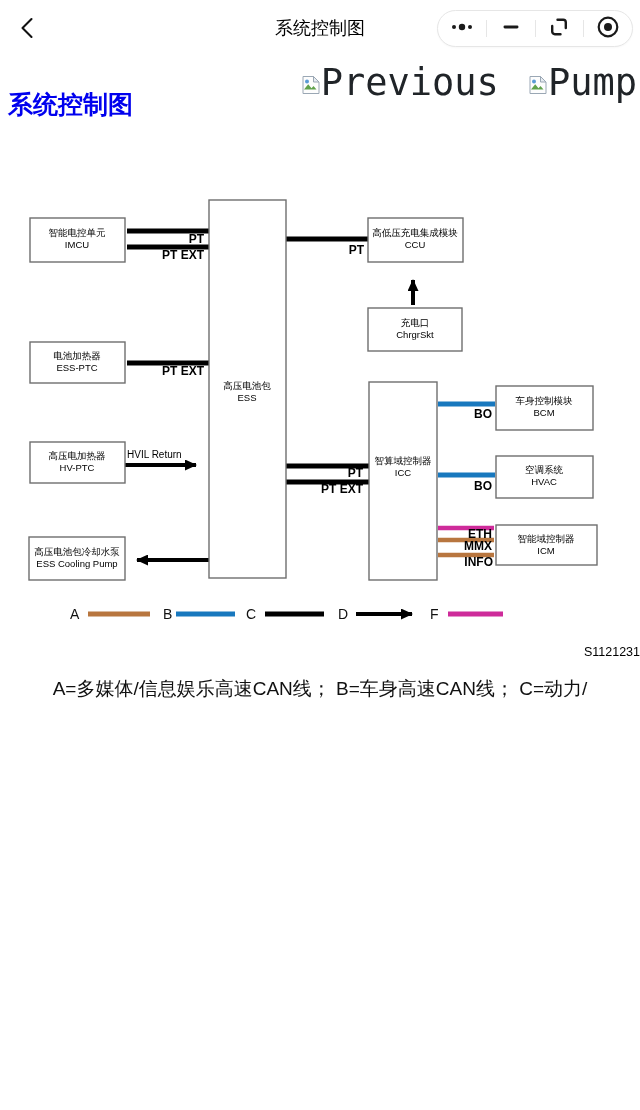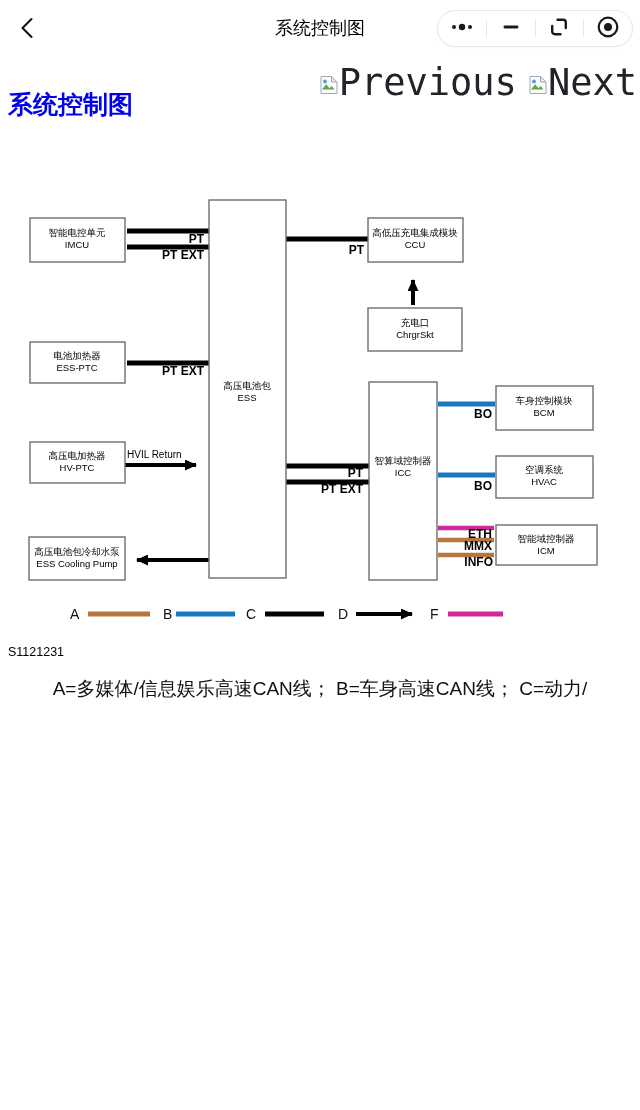--- a/index.html
+++ b/index.html
@@ -13,31 +13,31 @@
   .nav-title { width:100%; text-align:center; font-size:18px; font-weight:500; color:#000; }
   .capsule { position:absolute; right:7px; top:10px; width:196px; height:37px;
     background:#fff; border:1px solid #e6e6e6; border-radius:19px;
     display:flex; align-items:center; box-shadow:0 1px 2px rgba(0,0,0,0.03); }
   .cap-btn { flex:1; height:100%; display:flex; align-items:center; justify-content:center;
     background:none; border:none; cursor:pointer; }
   .cap-div { width:1px; height:17px; background:#e6e6e6; }
 
   
   .img-row { display:flex; justify-content:flex-end; align-items:flex-start;
-    gap:11px; padding:2px 3px 0 0; height:54px; }
+    gap:29px; padding:2px 3px 0 0; height:54px; }
   .broken-img { display:flex; align-items:flex-start; color:#202428;
     font-family:"DejaVu Sans Mono","Liberation Mono",monospace;
     font-size:37px; line-height:1.34; cursor:pointer; }
   .broken-img svg { margin-top:1px; }
 
   
   .doc-heading { margin:-20px 0 0 8px; font-size:25px; line-height:28px;
     font-weight:bold; color:#0000EE; }
   .diagram { display:block; margin-top:72px; }
-  .fig-id { margin:5px 0 0 8px; font-size:12.5px; color:#000; }
+  .fig-id { margin:5px 0 0 18px; font-size:12.5px; color:#000;text-align:right; }
   .caption { margin-top:16px; text-align:center; font-size:19px; line-height:27px; color:#111; }
   .caption span { display:block; }
 
   
   .nbox { fill:#fff; stroke:#6e6e6e; stroke-width:1.4; }
   .ntxt { font-size:9.5px; fill:#000; text-anchor:middle; }
   .blab { font-size:12px; font-weight:bold; fill:#000; }
   .plab { font-size:10px; fill:#000; }
   .leg  { font-size:14px; fill:#111; }
 </style>
@@ -106,21 +106,21 @@
   </span>
   <span class="broken-img">
     <span>
       <svg width="20" height="20" viewBox="0 0 20 20">
         <path d="M2 1.5 h10.5 l5.5 5.5 v11.5 h-16 z" fill="#fdfdfd" stroke="#9aa7b4" stroke-width="1"></path>
         <path d="M12.5 1.5 l5.5 5.5 h-5.5 z" fill="#e7ecf1" stroke="#9aa7b4" stroke-width="1"></path>
         <circle cx="6" cy="6.4" r="2" fill="#5b9bd5"></circle>
         <path d="M3 14.5 l4.2 -5.2 l3.3 4 l2 -2.2 l3 3.4 z" fill="#61a24c"></path>
       </svg>
     </span>
-    <span>Next</span>
+    <span>Pump</span>
   </span>
 </div>
 
 <h3 class="doc-heading">系统控制图</h3>
 
 <svg class="diagram" width="640" height="450" viewBox="0 0 640 450">
   <defs>
     <marker id="arR" markerUnits="userSpaceOnUse" markerWidth="13" markerHeight="11" refX="11" refY="5.5" orient="auto">
       <path d="M0,0 L12,5.5 L0,11 z" fill="#000"></path>
     </marker>

